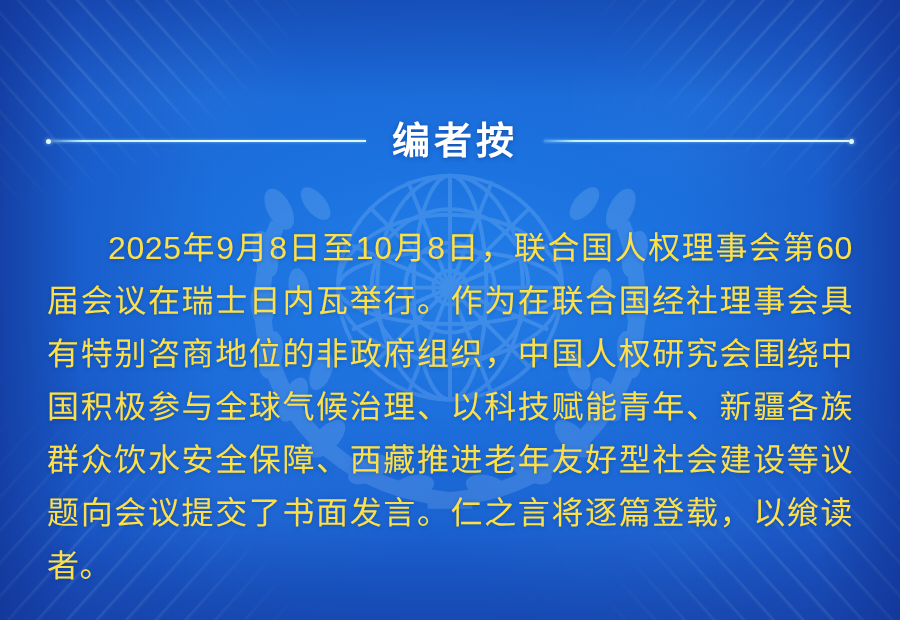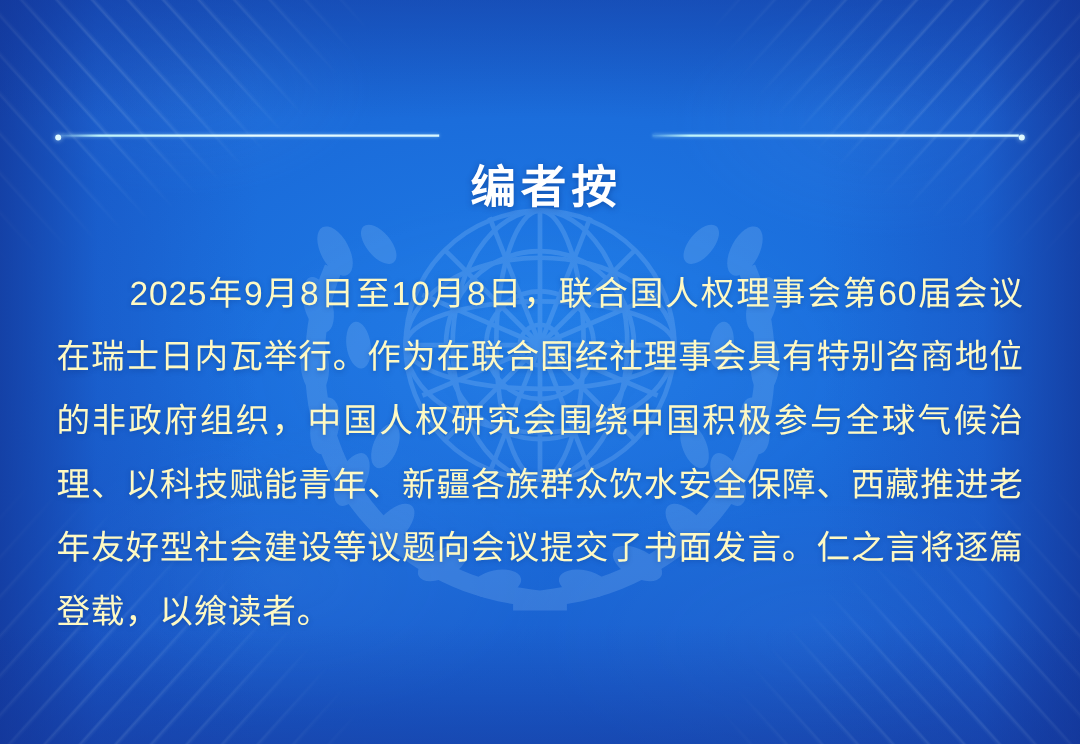--- a/index.html
+++ b/index.html
@@ -117,21 +117,21 @@
     width: 100%;
     height: 100%;
   }
 
   .title-row {
     position: absolute;
     left: 0; right: 0;
     top: 112px;
     height: 58px;
     display: flex;
-    align-items: flex-start;
+    align-items: center;
     justify-content: center;
     gap: 0;
   }
 
   .rule {
     height: 2px;
     background: linear-gradient(90deg, rgba(180,245,255,.25) 0%, #bdf3fb 10%, #eafdff 55%, #d8f7ff 100%);
     box-shadow: 0 0 3px rgba(200,250,255,.55);
     flex: 0 0 auto;
   }
@@ -155,22 +155,22 @@
     line-height: 1;
     white-space: nowrap;
     text-shadow: 0 1px 5px rgba(6,40,110,.45);
   }
 
   .body-text {
     position: absolute;
     left: 47px;
     right: 47px;
     top: 190px;
-    color: #fef9c3;
-    font-size: 28px;
+    color: #fde047;
+    font-size: 32px;
     line-height: 53px;
     letter-spacing: .6px;
     text-align: justify;
     text-justify: inter-ideograph;
     text-indent: 61px;
     text-shadow: 0 1px 4px rgba(8,45,120,.35);
     font-weight: 400;
   }
 </style>
 </head>

